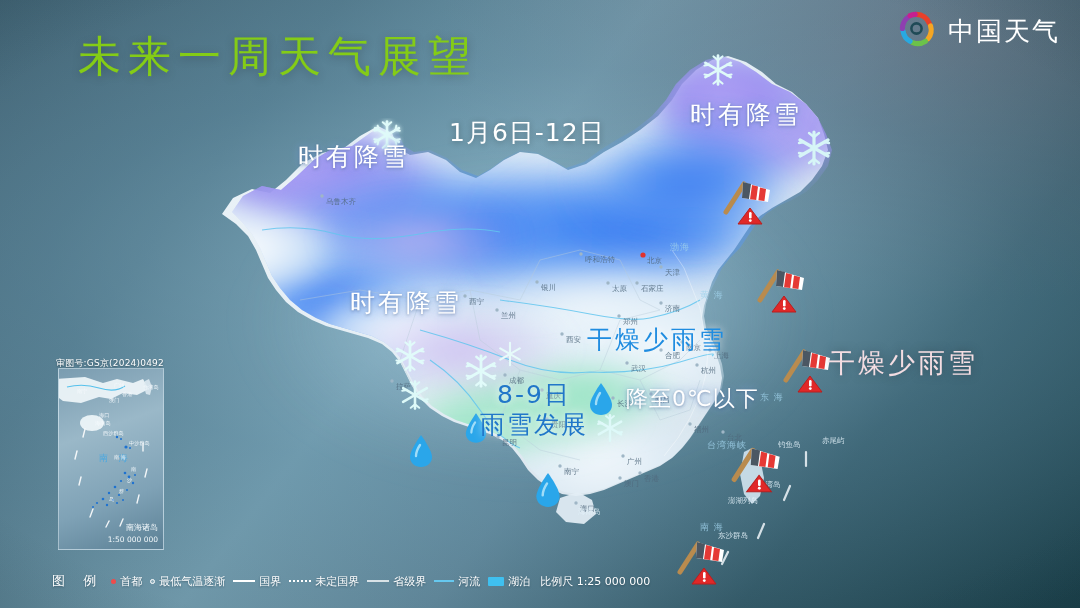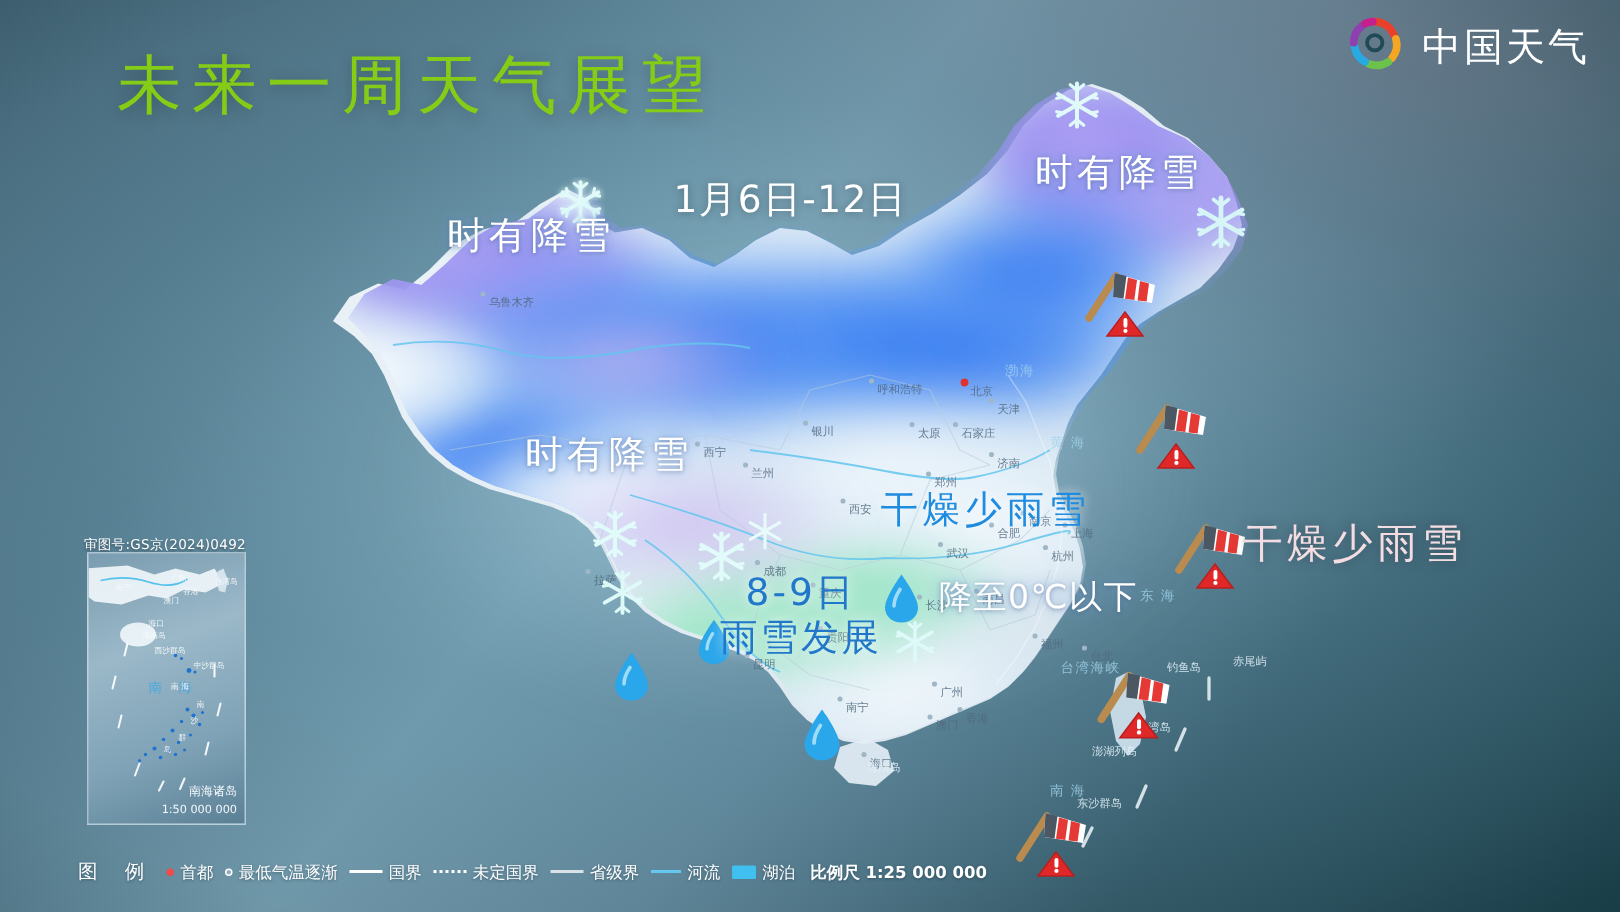--- a/index.html
+++ b/index.html
@@ -98,21 +98,21 @@
   }
   .legend .lg-title{ font-size:13px; letter-spacing:7px; margin-right:4px; }
   .legend .lg-item{ display:flex; align-items:center; gap:4px; margin-right:4px; }
   .dot-cap{ width:5px; height:5px; background:#ef4b4b; border-radius:50%; display:inline-block; }
   .dot-prov{ width:5px; height:5px; border:1px solid #ffffff; background:rgba(255,255,255,0.25); border-radius:50%; display:inline-block; }
   .line-solid{ width:22px; height:2px; background:#ffffff; display:inline-block; }
   .line-dash{ width:22px; height:0; border-top:2px dotted #ffffff; display:inline-block; }
   .line-prov{ width:22px; height:1.5px; background:rgba(255,255,255,0.75); display:inline-block; }
   .line-river{ width:20px; height:2px; background:#66c8ef; display:inline-block; }
   .sw-lake{ width:16px; height:9px; background:#3fc0f0; display:inline-block; border-radius:1px; }
-  .legend .lg-scale{ margin-left:2px;font-weight:bold; }
+  .legend .lg-scale{ margin-left:2px; }
 </style>
 </head>
 <body>
 
 <div id="stage">
 
   <div class="bg-base"></div>
   <div class="bg-glow"></div>
 
   <div class="map-layer">

